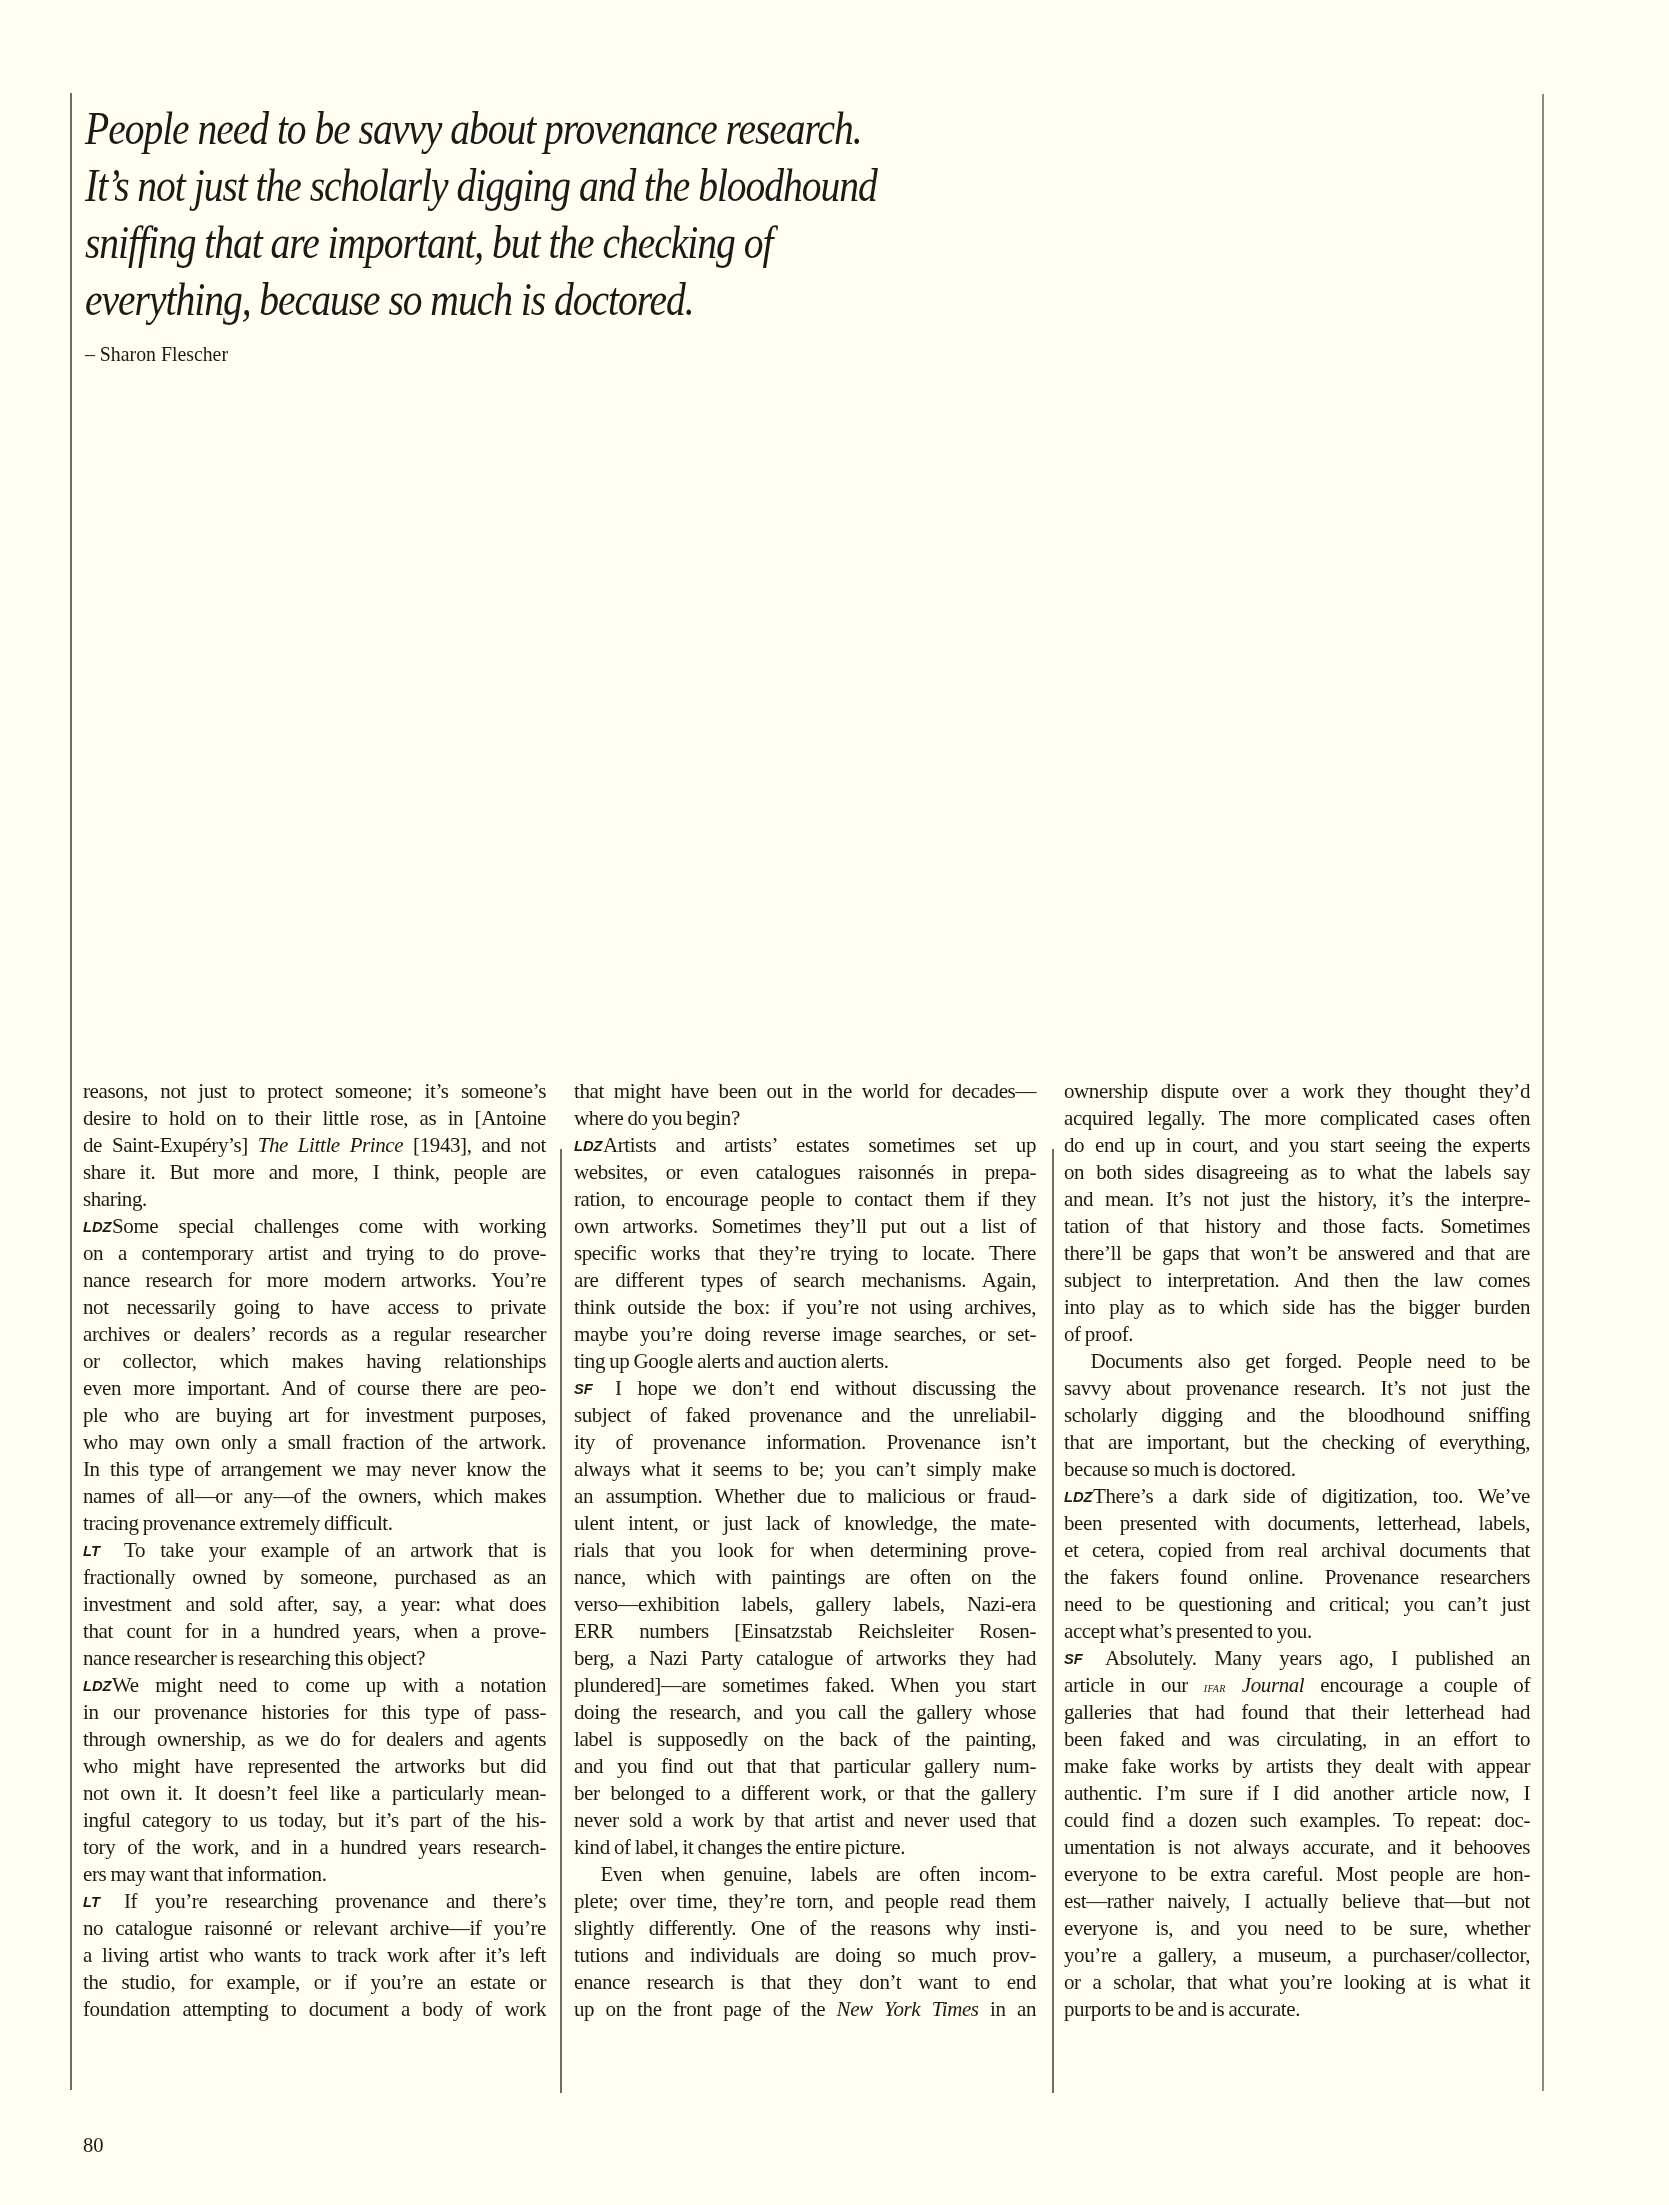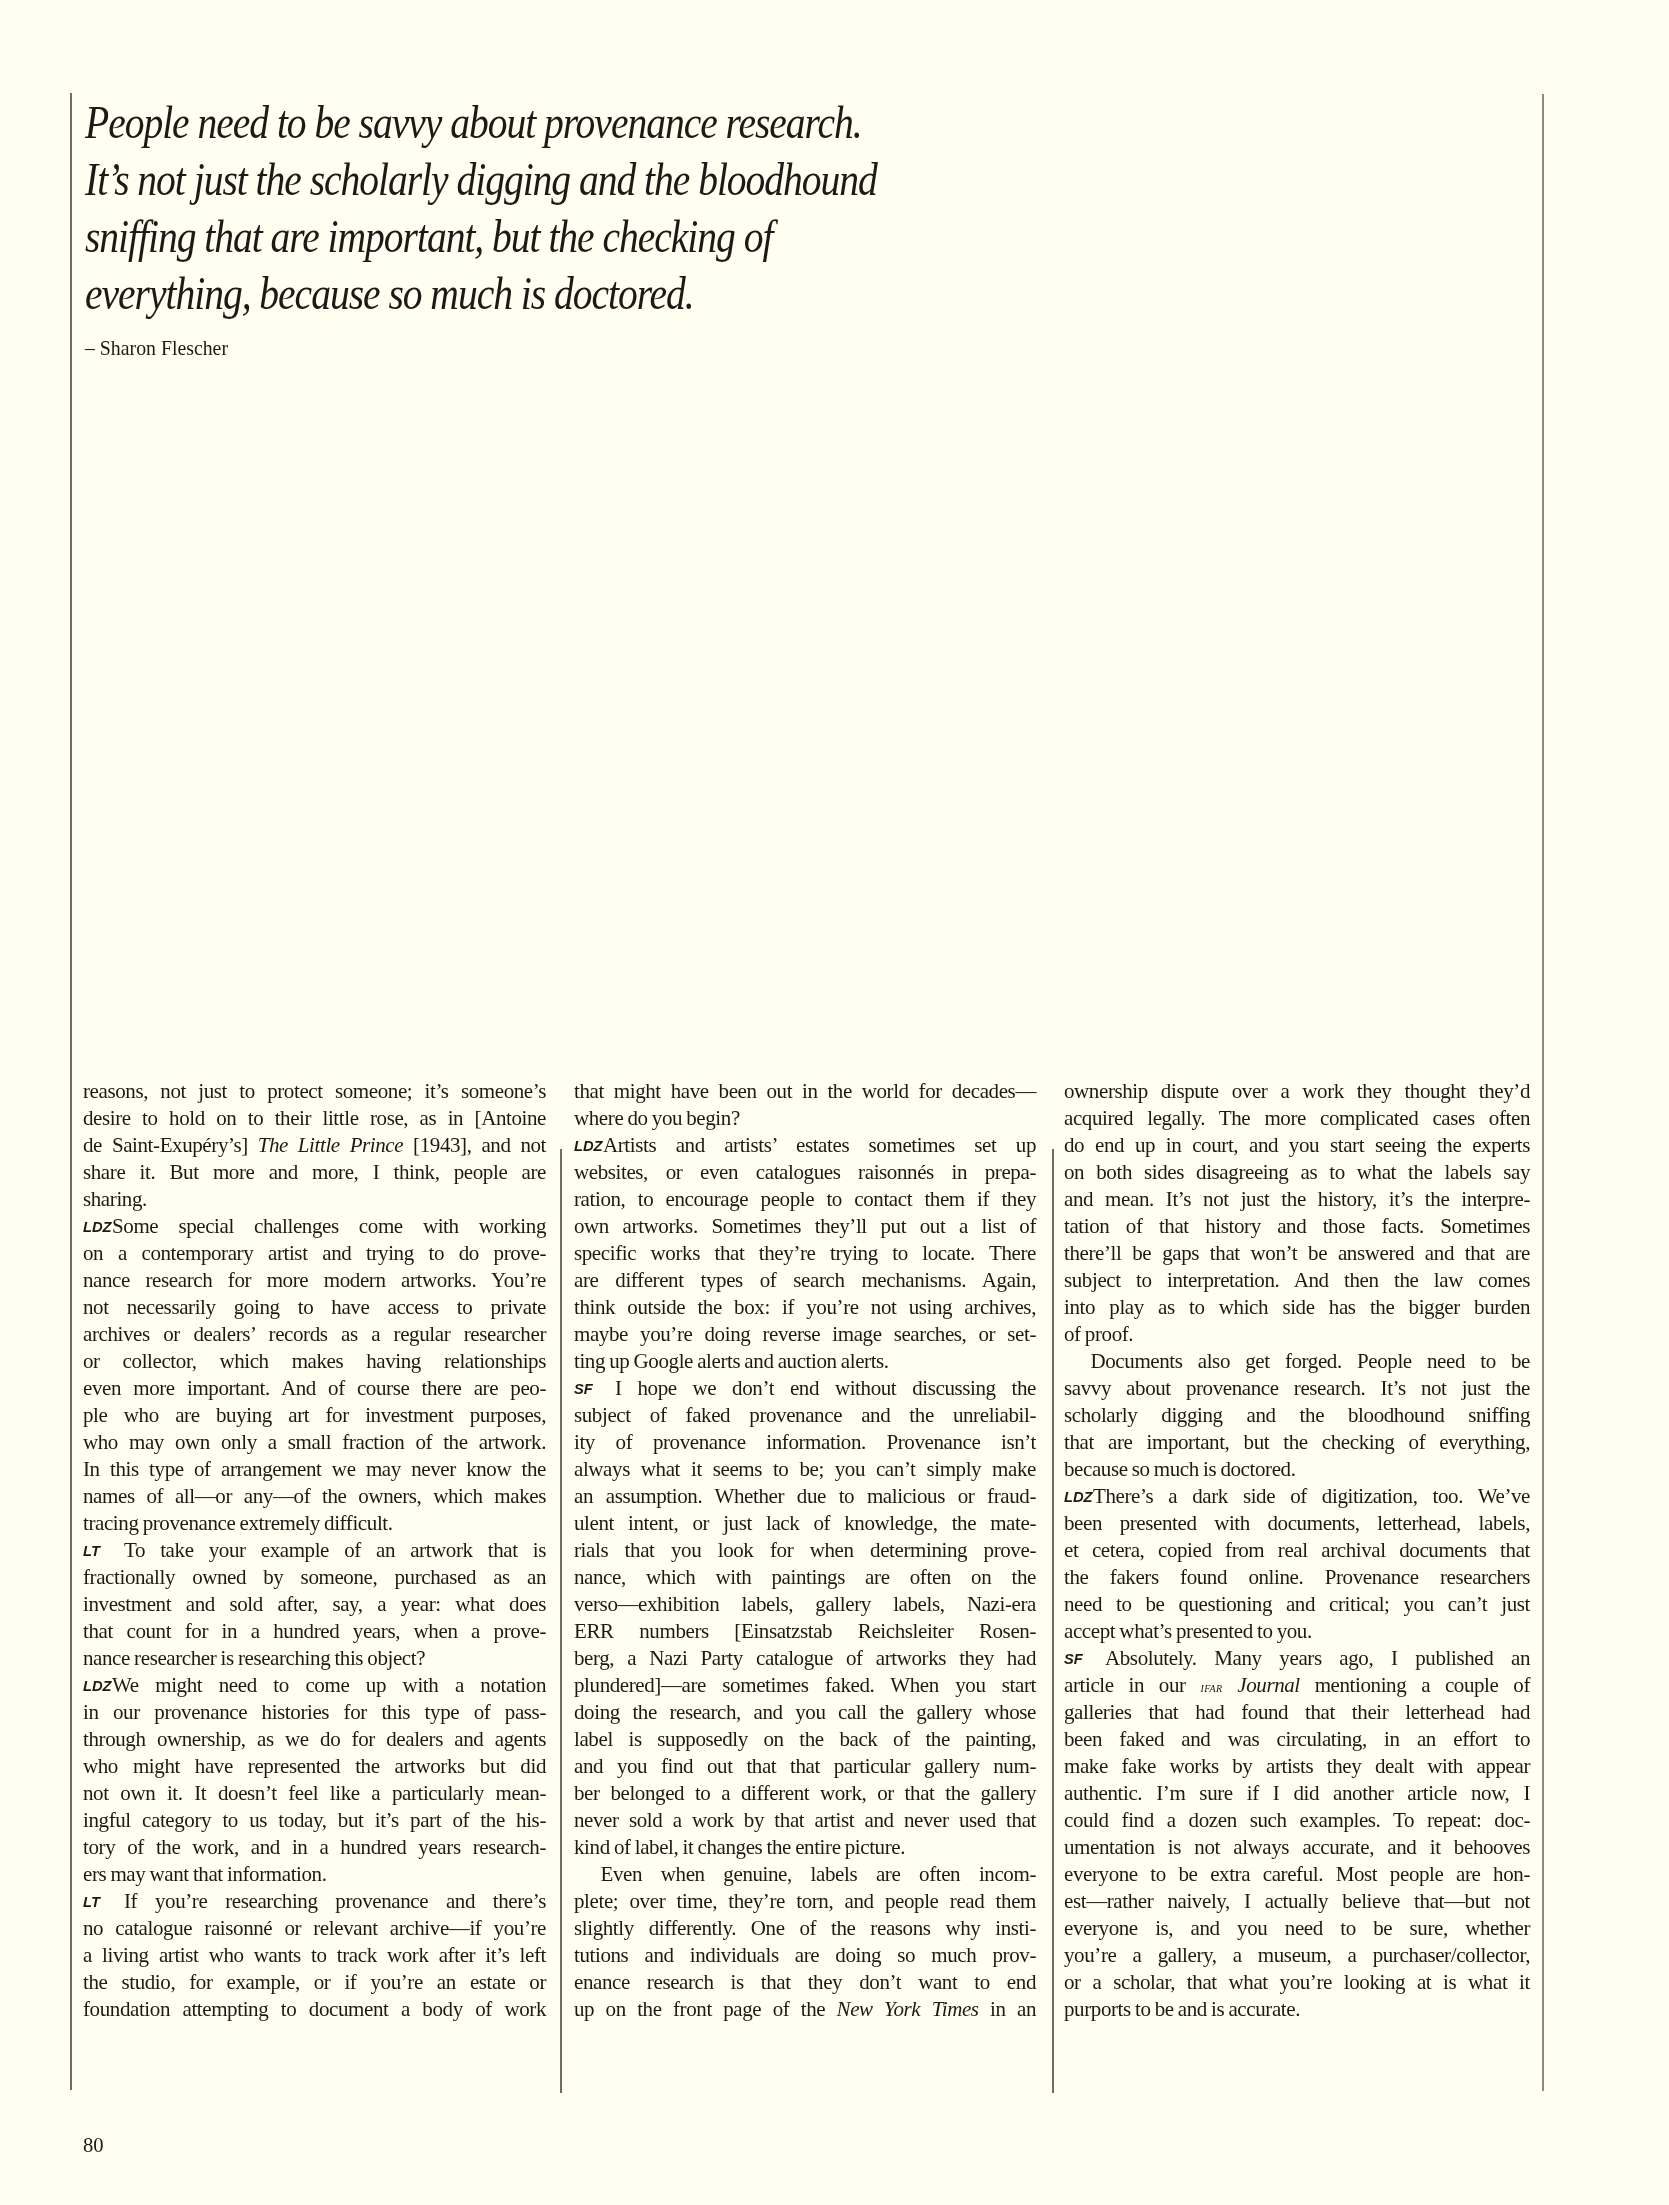--- a/index.html
+++ b/index.html
@@ -11,21 +11,21 @@
     color: #1a1a16;
     font-family: "Liberation Serif", "DejaVu Serif", serif;
   }
   .rule { position: absolute; background: #6f6e66; width: 1.5px; }
   .rule.left  { left: 70px;  top: 93px; height: 1997px; }
   .rule.right { left: 1542px; top: 94px; height: 1997px; background:#8a8a82; width:2.2px; }
   .rule.div1  { left: 560px; top: 1149px; height: 944px; }
   .rule.div2  { left: 1052px; top: 1149px; height: 944px; }
 
   .pullquote {
-    position: absolute; left: 85px; top: 94px; width: 1029px;
+    position: absolute; left: 85px; top: 100px; width: 1029px;
   }
   .pullquote .q {
     font-style: italic;
     font-size: 46px;
     line-height: 57px;
     letter-spacing: -1.2px;
     transform: scaleX(0.86);
     transform-origin: left top;
     white-space: nowrap;
   }
@@ -181,21 +181,21 @@
   <span class="line">scholarly digging and the bloodhound sniffing</span>
   <span class="line">that are important, but the checking of everything,</span>
   <span class="line last">because so much is doctored.</span>
   <span class="line"><span class="sp">LDZ</span><span>There’s a dark side of digitization, too. We’ve</span></span>
   <span class="line">been presented with documents, letterhead, labels,</span>
   <span class="line">et cetera, copied from real archival documents that</span>
   <span class="line">the fakers found online. Provenance researchers</span>
   <span class="line">need to be questioning and critical; you can’t just</span>
   <span class="line last">accept what’s presented to you.</span>
   <span class="line"><span class="sp wide">SF</span><span>Absolutely. Many years ago, I published an</span></span>
-  <span class="line"><span>article in our</span> <span class="sc">IFAR</span> <i>Journal</i> <span>mentioning a couple of</span></span>
+  <span class="line"><span>article in our</span> <span class="sc">IFAR</span> <i>Journal</i> <span>encourage a couple of</span></span>
   <span class="line">galleries that had found that their letterhead had</span>
   <span class="line">been faked and was circulating, in an effort to</span>
   <span class="line">make fake works by artists they dealt with appear</span>
   <span class="line">authentic. I’m sure if I did another article now, I</span>
   <span class="line">could find a dozen such examples. To repeat: doc-</span>
   <span class="line">umentation is not always accurate, and it behooves</span>
   <span class="line">everyone to be extra careful. Most people are hon-</span>
   <span class="line">est—rather naively, I actually believe that—but not</span>
   <span class="line">everyone is, and you need to be sure, whether</span>
   <span class="line">you’re a gallery, a museum, a purchaser/collector,</span>

